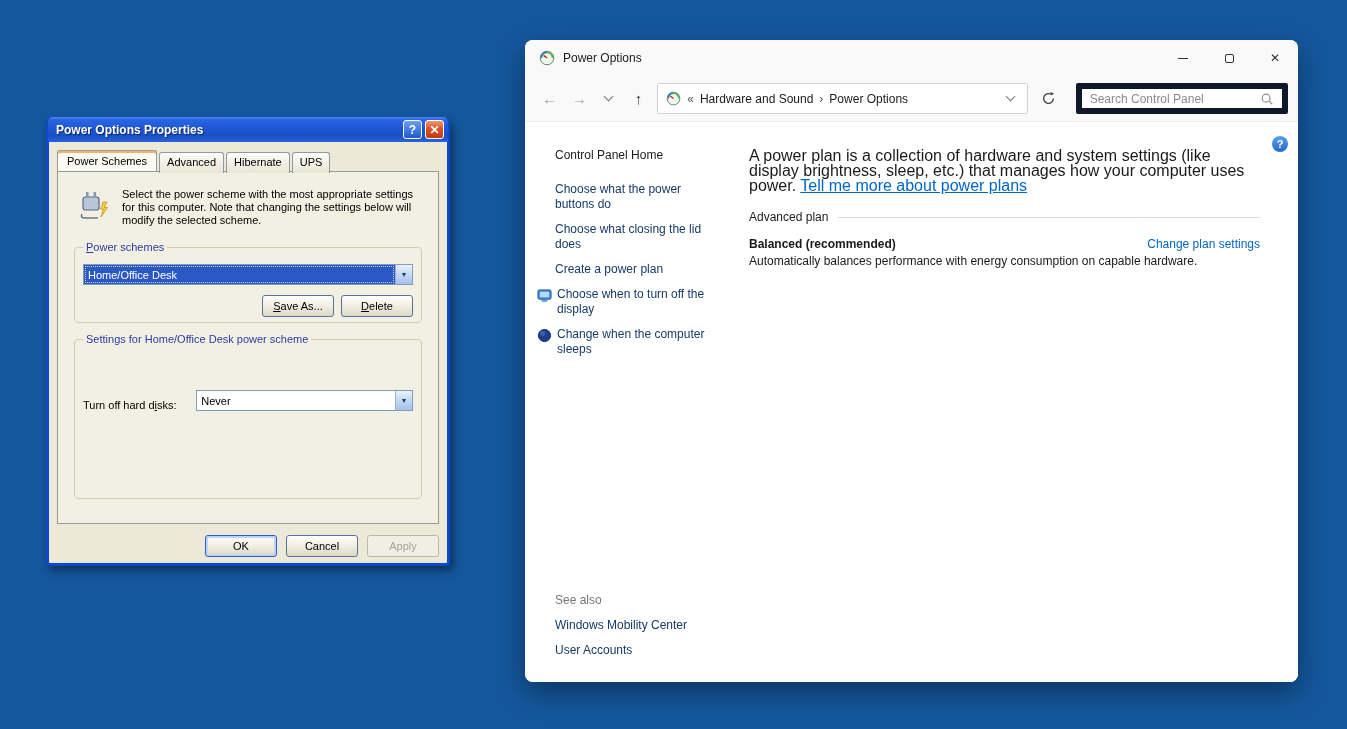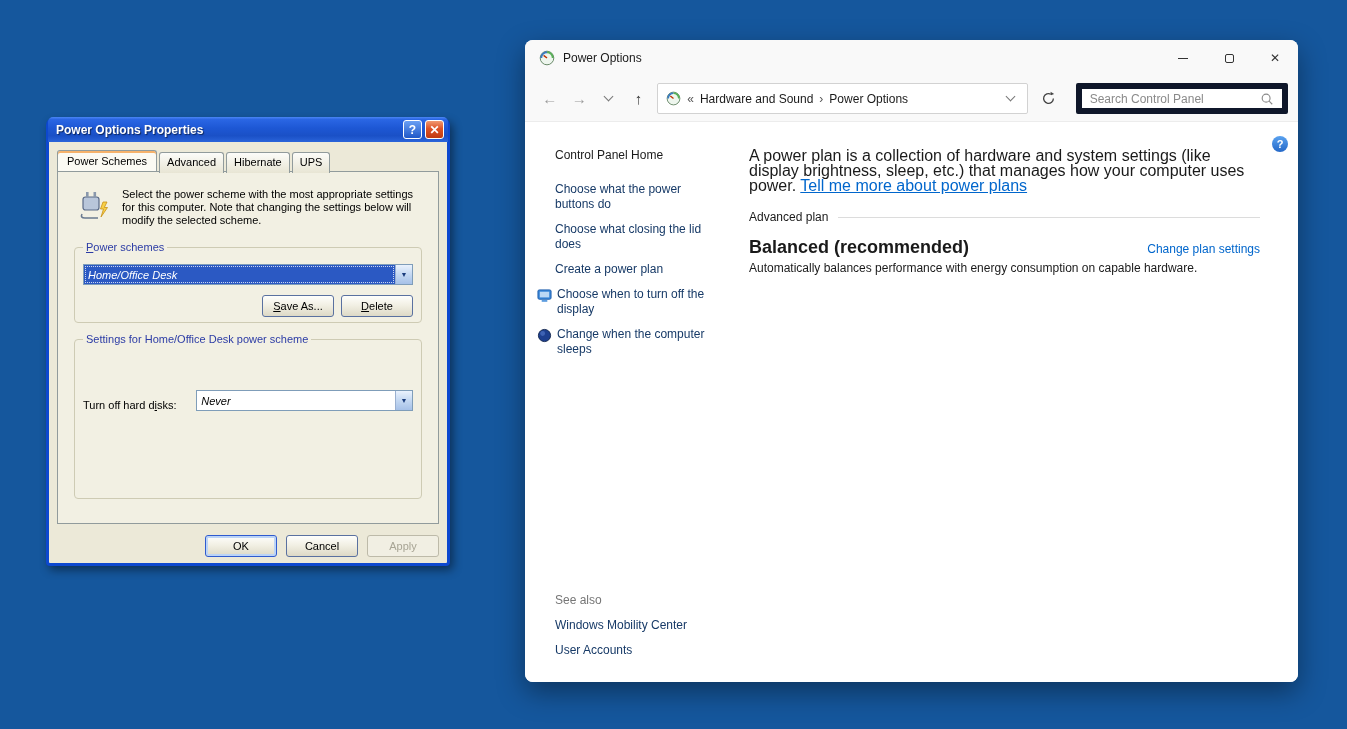--- a/index.html
+++ b/index.html
@@ -54,21 +54,21 @@
     margin: 12px 4px 0 4px; padding: 16px 8px 10px 8px;
   }
   .xp-group-label {
     position:absolute; top:-7px; left:8px; background:#f2f0e3; padding:0 3px;
     font-size:11px; color:#2b3ba5;
   }
   .xp-combo {
     height:21px; border:1px solid #7f9db9; background:#fff;
     display:flex; align-items:stretch; font-size:11px;
   }
-  .xp-combo .xp-combo-val { flex:1; display:flex; align-items:center; padding:0 4px; color:#000;font-style:italic; }
+  .xp-combo .xp-combo-val { flex:1; display:flex; align-items:center; padding:0 4px; color:#000; }
   .xp-combo.selected .xp-combo-val {
     background:#2b59c3; color:#fff;
     outline:1px dotted rgba(255,255,255,.75); outline-offset:-2px;
   }
   .xp-combo-btn {
     width:17px; border-left:1px solid #9ab0d0;
     background: linear-gradient(#eaf2fd,#c4d8f2 50%,#a6c1e8);
     display:flex; align-items:center; justify-content:center;
     font-size:7px; color:#1a3c7c;
   }
@@ -150,21 +150,21 @@
   .sb-link2 { color:#173a67; margin-bottom:11px; }
 
   .main { flex:1; padding:26px 38px 0 10px; }
   .main-heading { font-size:16px; font-weight:normal; color:#1f55a8; margin-bottom:11px; }
   .intro { font-size:16px; line-height:15px; color:#1a1a1a; max-width:540px; }
   .link { color:#0066cc; }
   .link.u { text-decoration:underline; }
   .sel-row { display:flex; align-items:center; gap:10px; margin:17px 0 13px 0; font-size:12px; color:#1a1a1a; }
   .sel-rule { flex:1; height:1px; background:#dcdcdc; }
   .plan-row { display:flex; align-items:baseline; margin-bottom:3px; }
-  .plan-name { font-size:18px; font-weight:bold; color:#1a1a1a; }
+  .plan-name { font-size:12px; font-weight:bold; color:#1a1a1a; }
   .plan-link { margin-left:auto; font-size:12px; }
   .plan-desc { font-size:12px; color:#1a1a1a; line-height:15px; }
 
   svg { display:block; }
 </style>
 </head>
 <body>
 
 <div class="xp-dialog">
   <div class="xp-titlebar">

